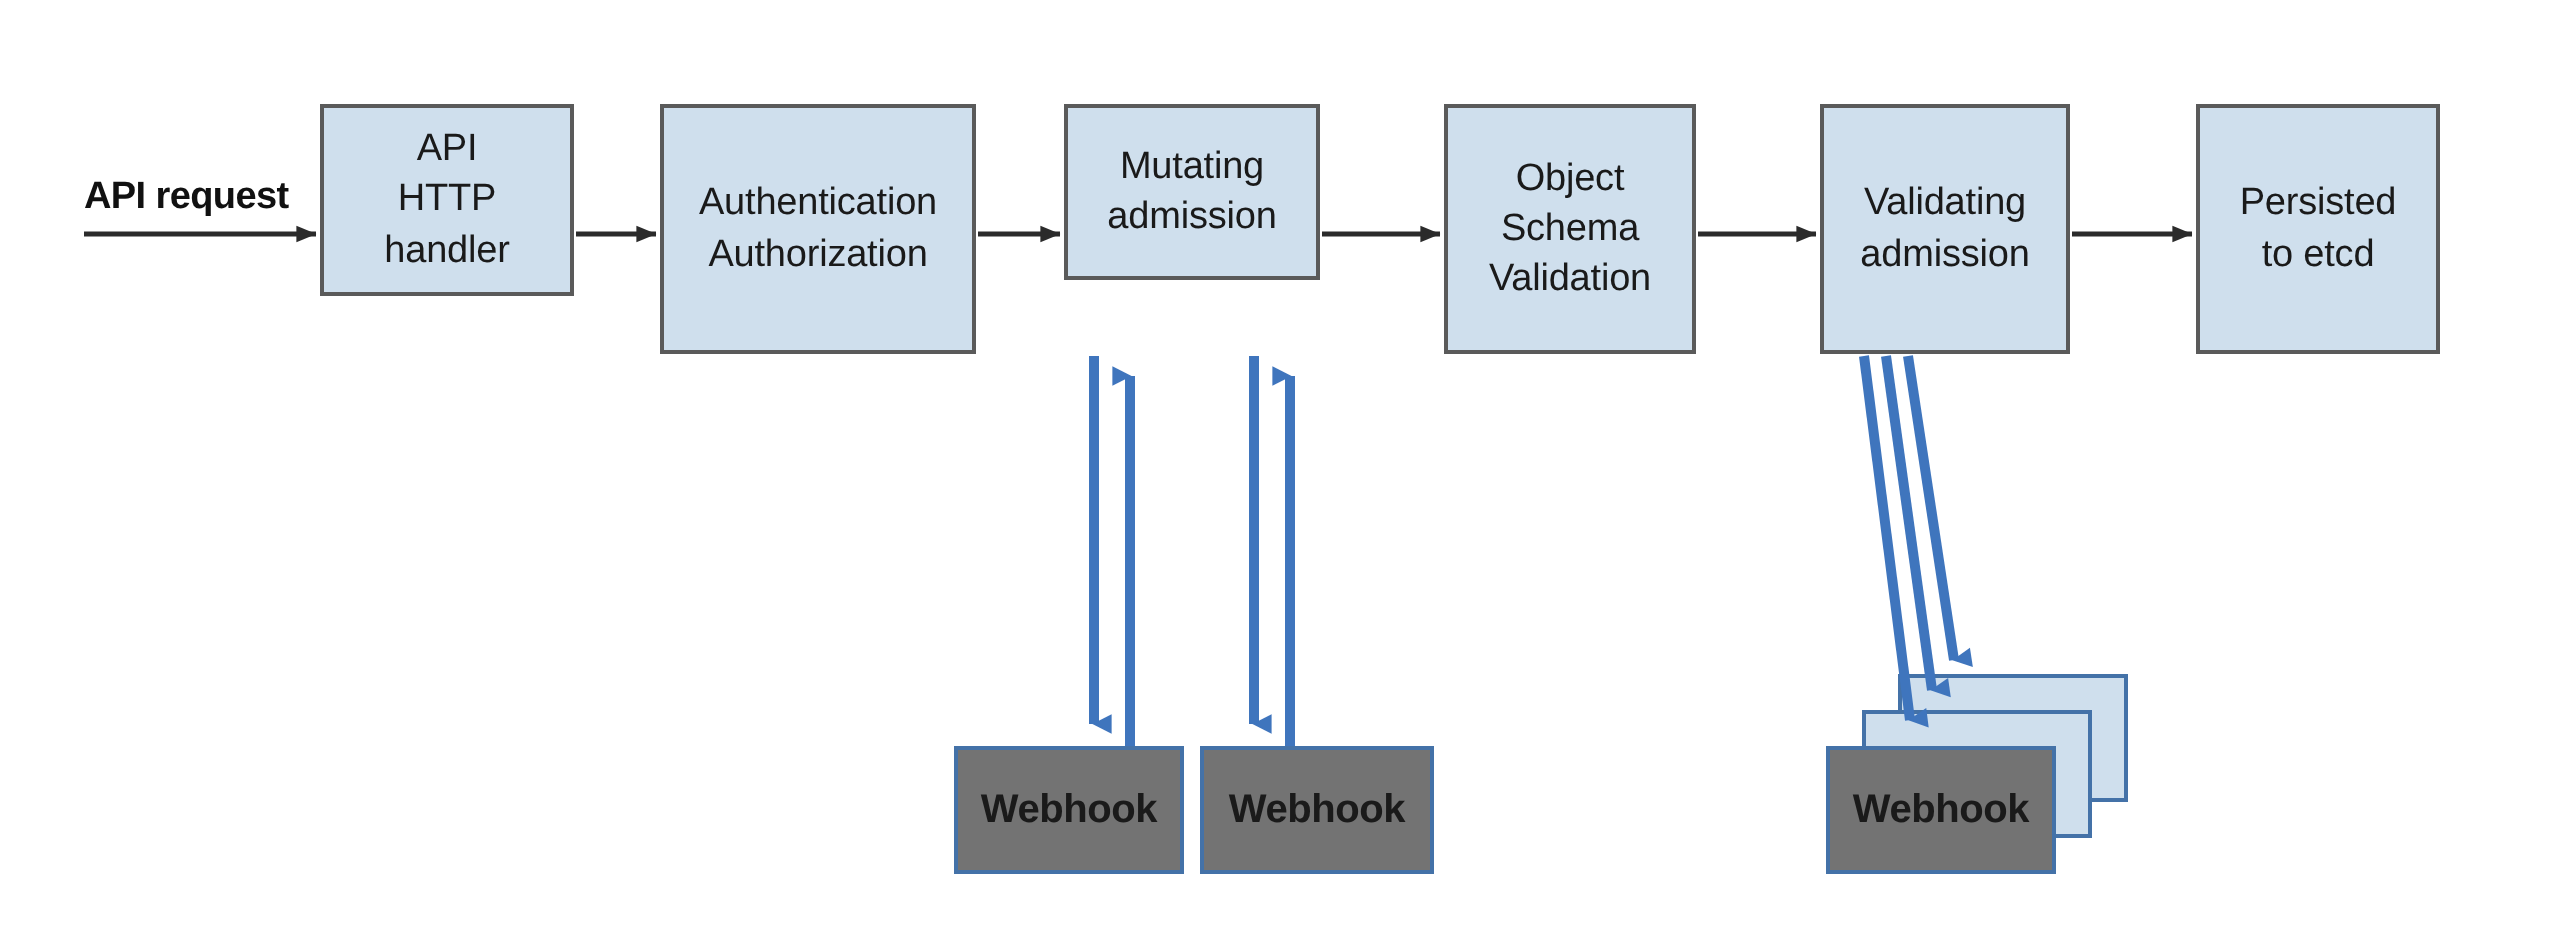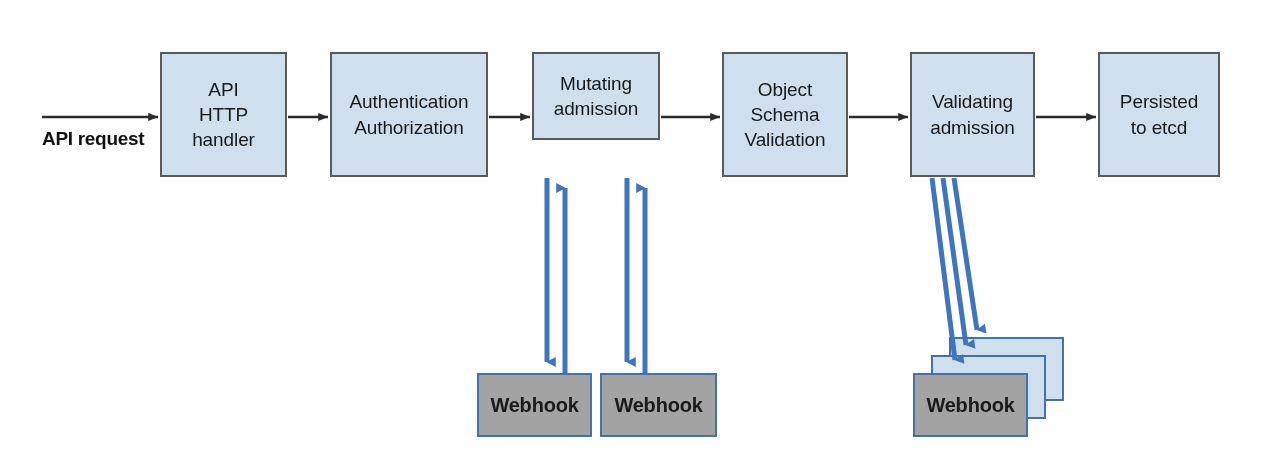--- a/index.html
+++ b/index.html
@@ -25,21 +25,21 @@
     justify-content: center;
     text-align: center;
     color: #1a1a1a;
     font-size: 19px;
     line-height: 1.32;
     letter-spacing: -0.1px;
   }
   .webhook-box {
     position: absolute;
     box-sizing: border-box;
-    background: #a3a3a3;
+    background: #737373;
     border: 2px solid #4472a8;
     display: flex;
     align-items: center;
     justify-content: center;
     text-align: center;
     color: #1a1a1a;
     font-size: 20px;
     font-weight: bold;
     letter-spacing: -0.2px;
   }
@@ -105,21 +105,21 @@
       <line x1="954" y1="178" x2="977" y2="330" stroke="#3f75bd" stroke-width="5" marker-end="url(#blueDown)"></line>
     </g>
   </svg>
 
   <div class="ghost-layer">
     <div class="webhook-ghost" style="left:949px; top:337px; width:115px; height:64px;"></div>
     <div class="webhook-ghost" style="left:931px; top:355px; width:115px; height:64px;"></div>
   </div>
 
   <div class="boxes-layer">
-    <div class="stage-box" style="left:160px; top:52px; width:127px; height:125px;">
+    <div class="stage-box" style="left:160px; top:52px; width:127px; height:96px;">
       <span style="white-space:pre-line">API
 HTTP
 handler</span>
     </div>
 
     <div class="stage-box" style="left:330px; top:52px; width:158px; height:125px;align-items:center;">
       <span style="white-space:pre-line">Authentication
 Authorization</span>
     </div>
 
@@ -160,16 +160,16 @@
   <svg class="layer over" viewBox="0 0 1278 476" preserveAspectRatio="none">
     <line x1="42" y1="117" x2="158" y2="117" stroke="#2b2b2b" stroke-width="2.4" marker-end="url(#blackArrow)"></line>
     <line x1="288" y1="117" x2="328" y2="117" stroke="#2b2b2b" stroke-width="2.4" marker-end="url(#blackArrow)"></line>
     <line x1="489" y1="117" x2="530" y2="117" stroke="#2b2b2b" stroke-width="2.4" marker-end="url(#blackArrow)"></line>
     <line x1="661" y1="117" x2="720" y2="117" stroke="#2b2b2b" stroke-width="2.4" marker-end="url(#blackArrow)"></line>
     <line x1="849" y1="117" x2="908" y2="117" stroke="#2b2b2b" stroke-width="2.4" marker-end="url(#blackArrow)"></line>
     <line x1="1036" y1="117" x2="1096" y2="117" stroke="#2b2b2b" stroke-width="2.4" marker-end="url(#blackArrow)"></line>
   </svg>
 
   <div class="label-layer">
-    <div class="request-label" style="left:42px; top:88px;margin-top:40px;">API request</div>
+    <div class="request-label" style="left:42px; top:88px;">API request</div>
   </div>
 
 </div>
 
 </body></html>

